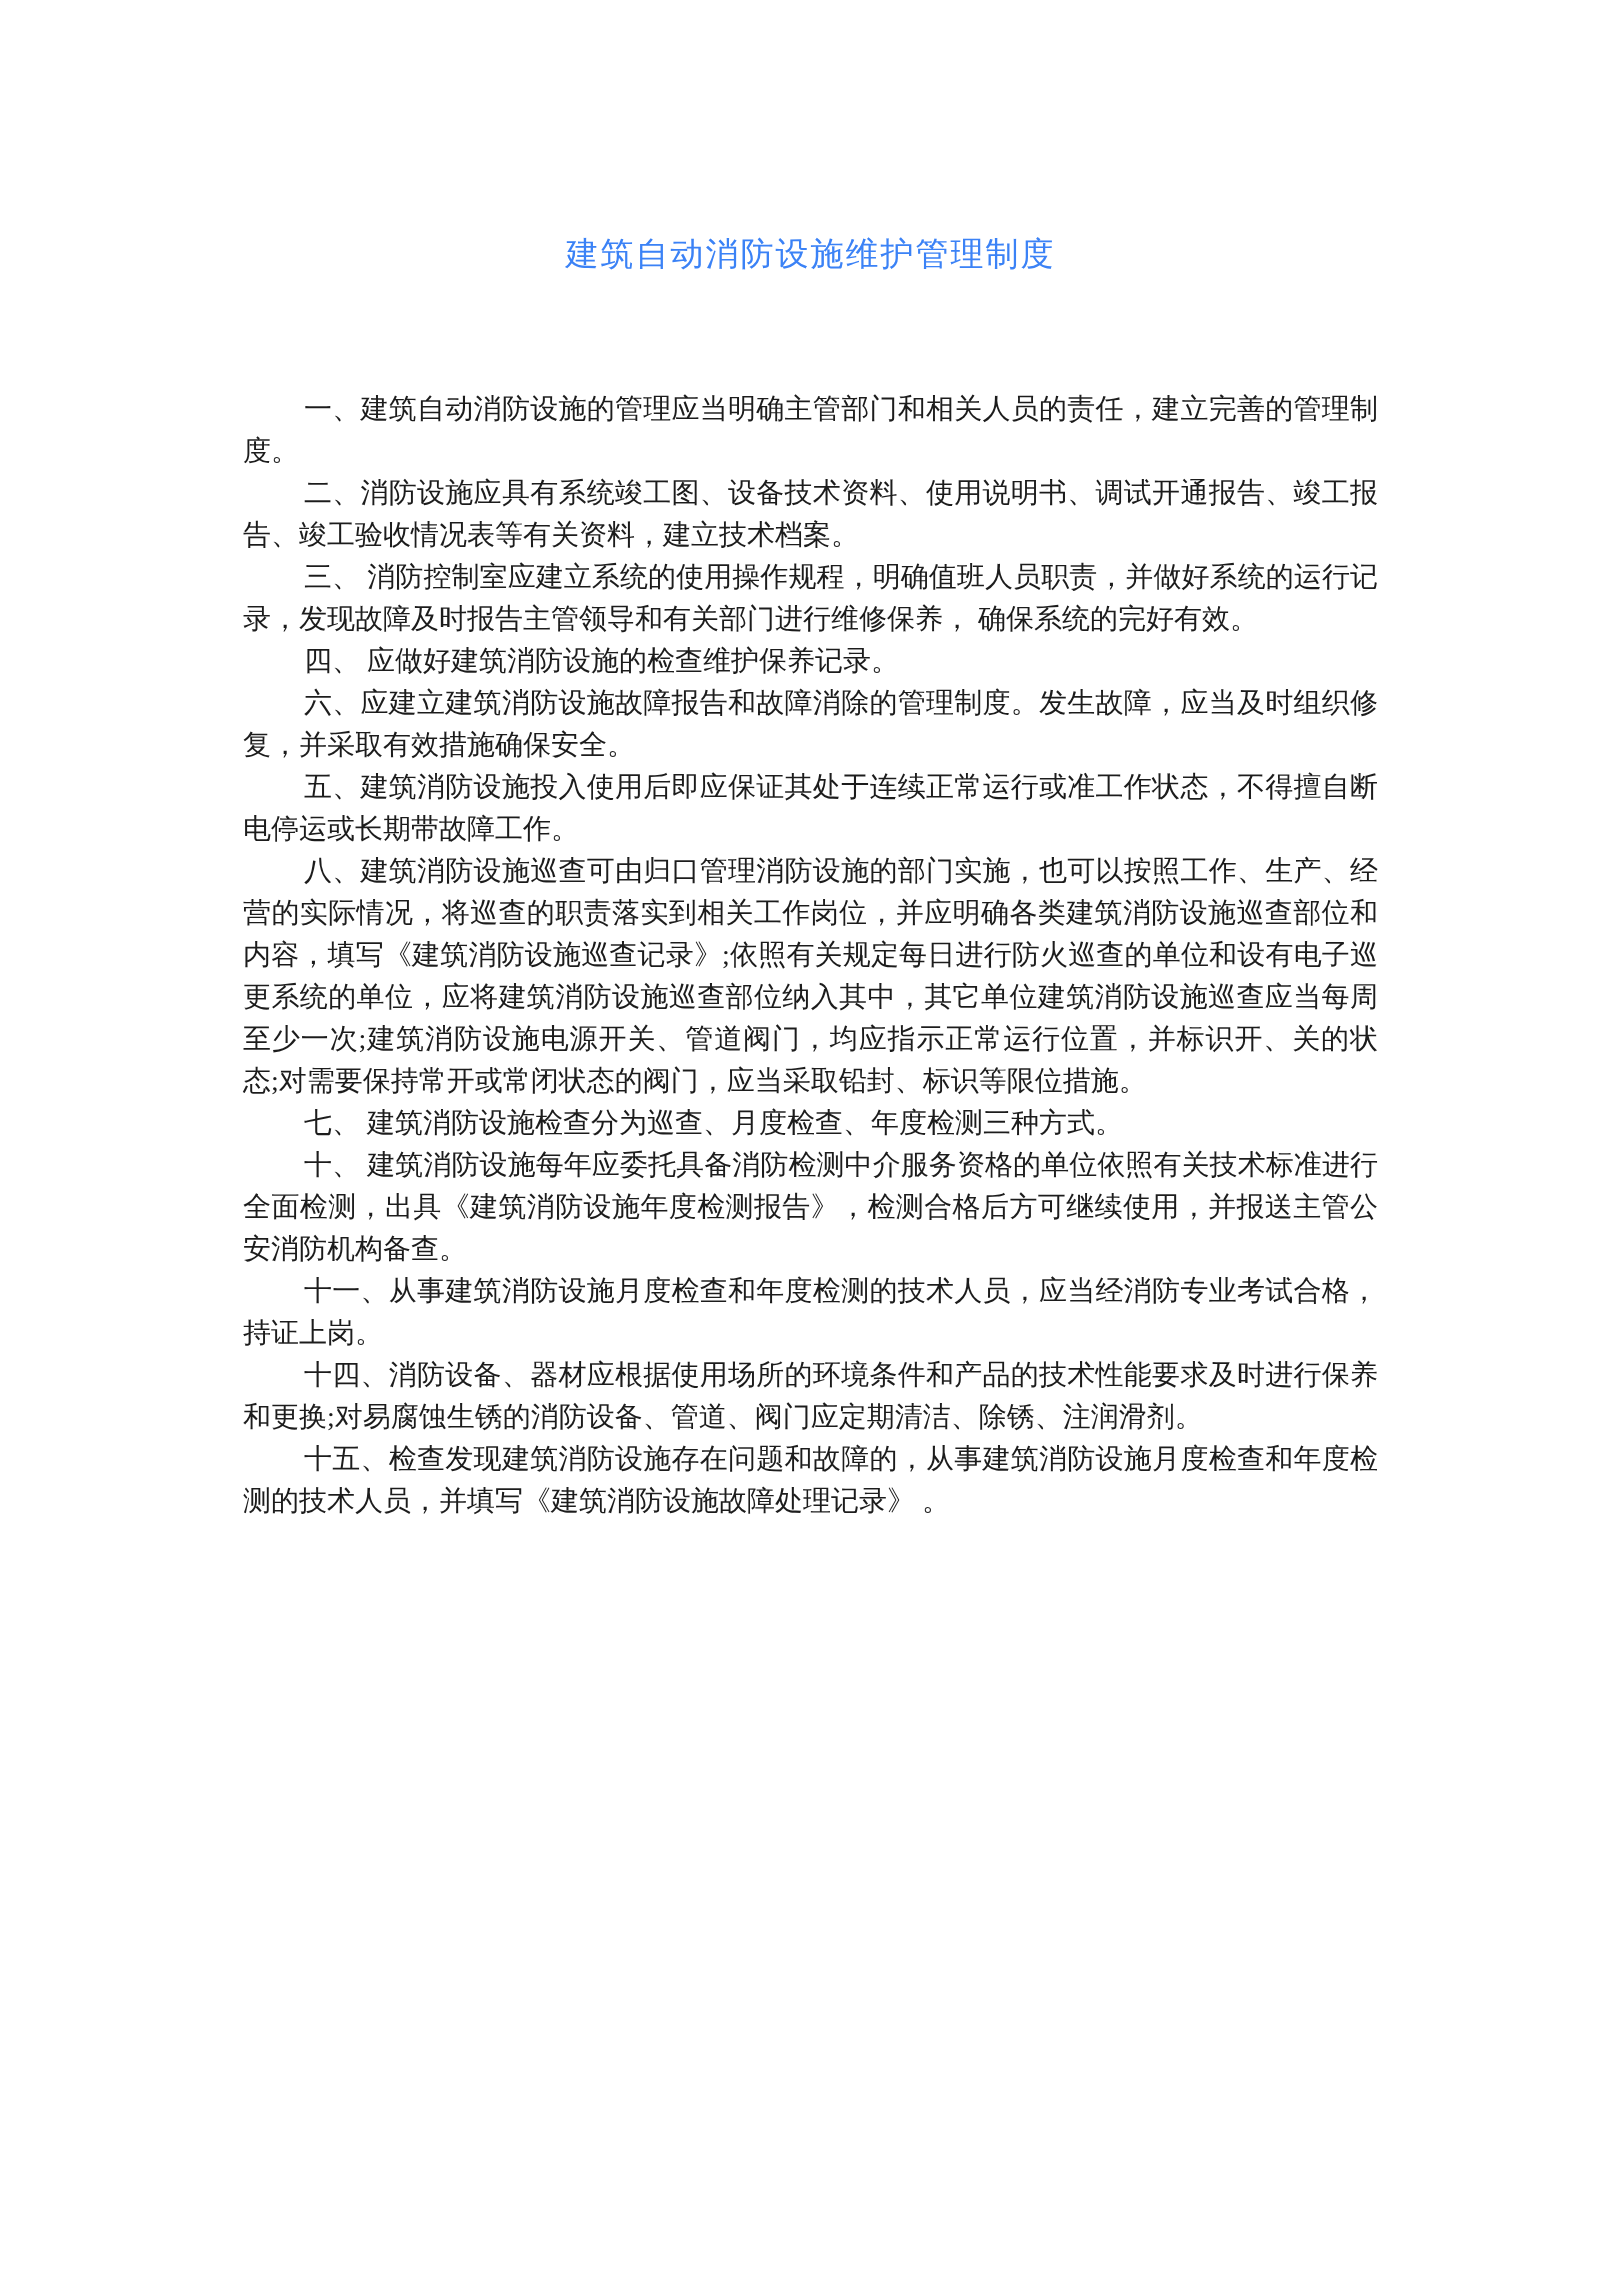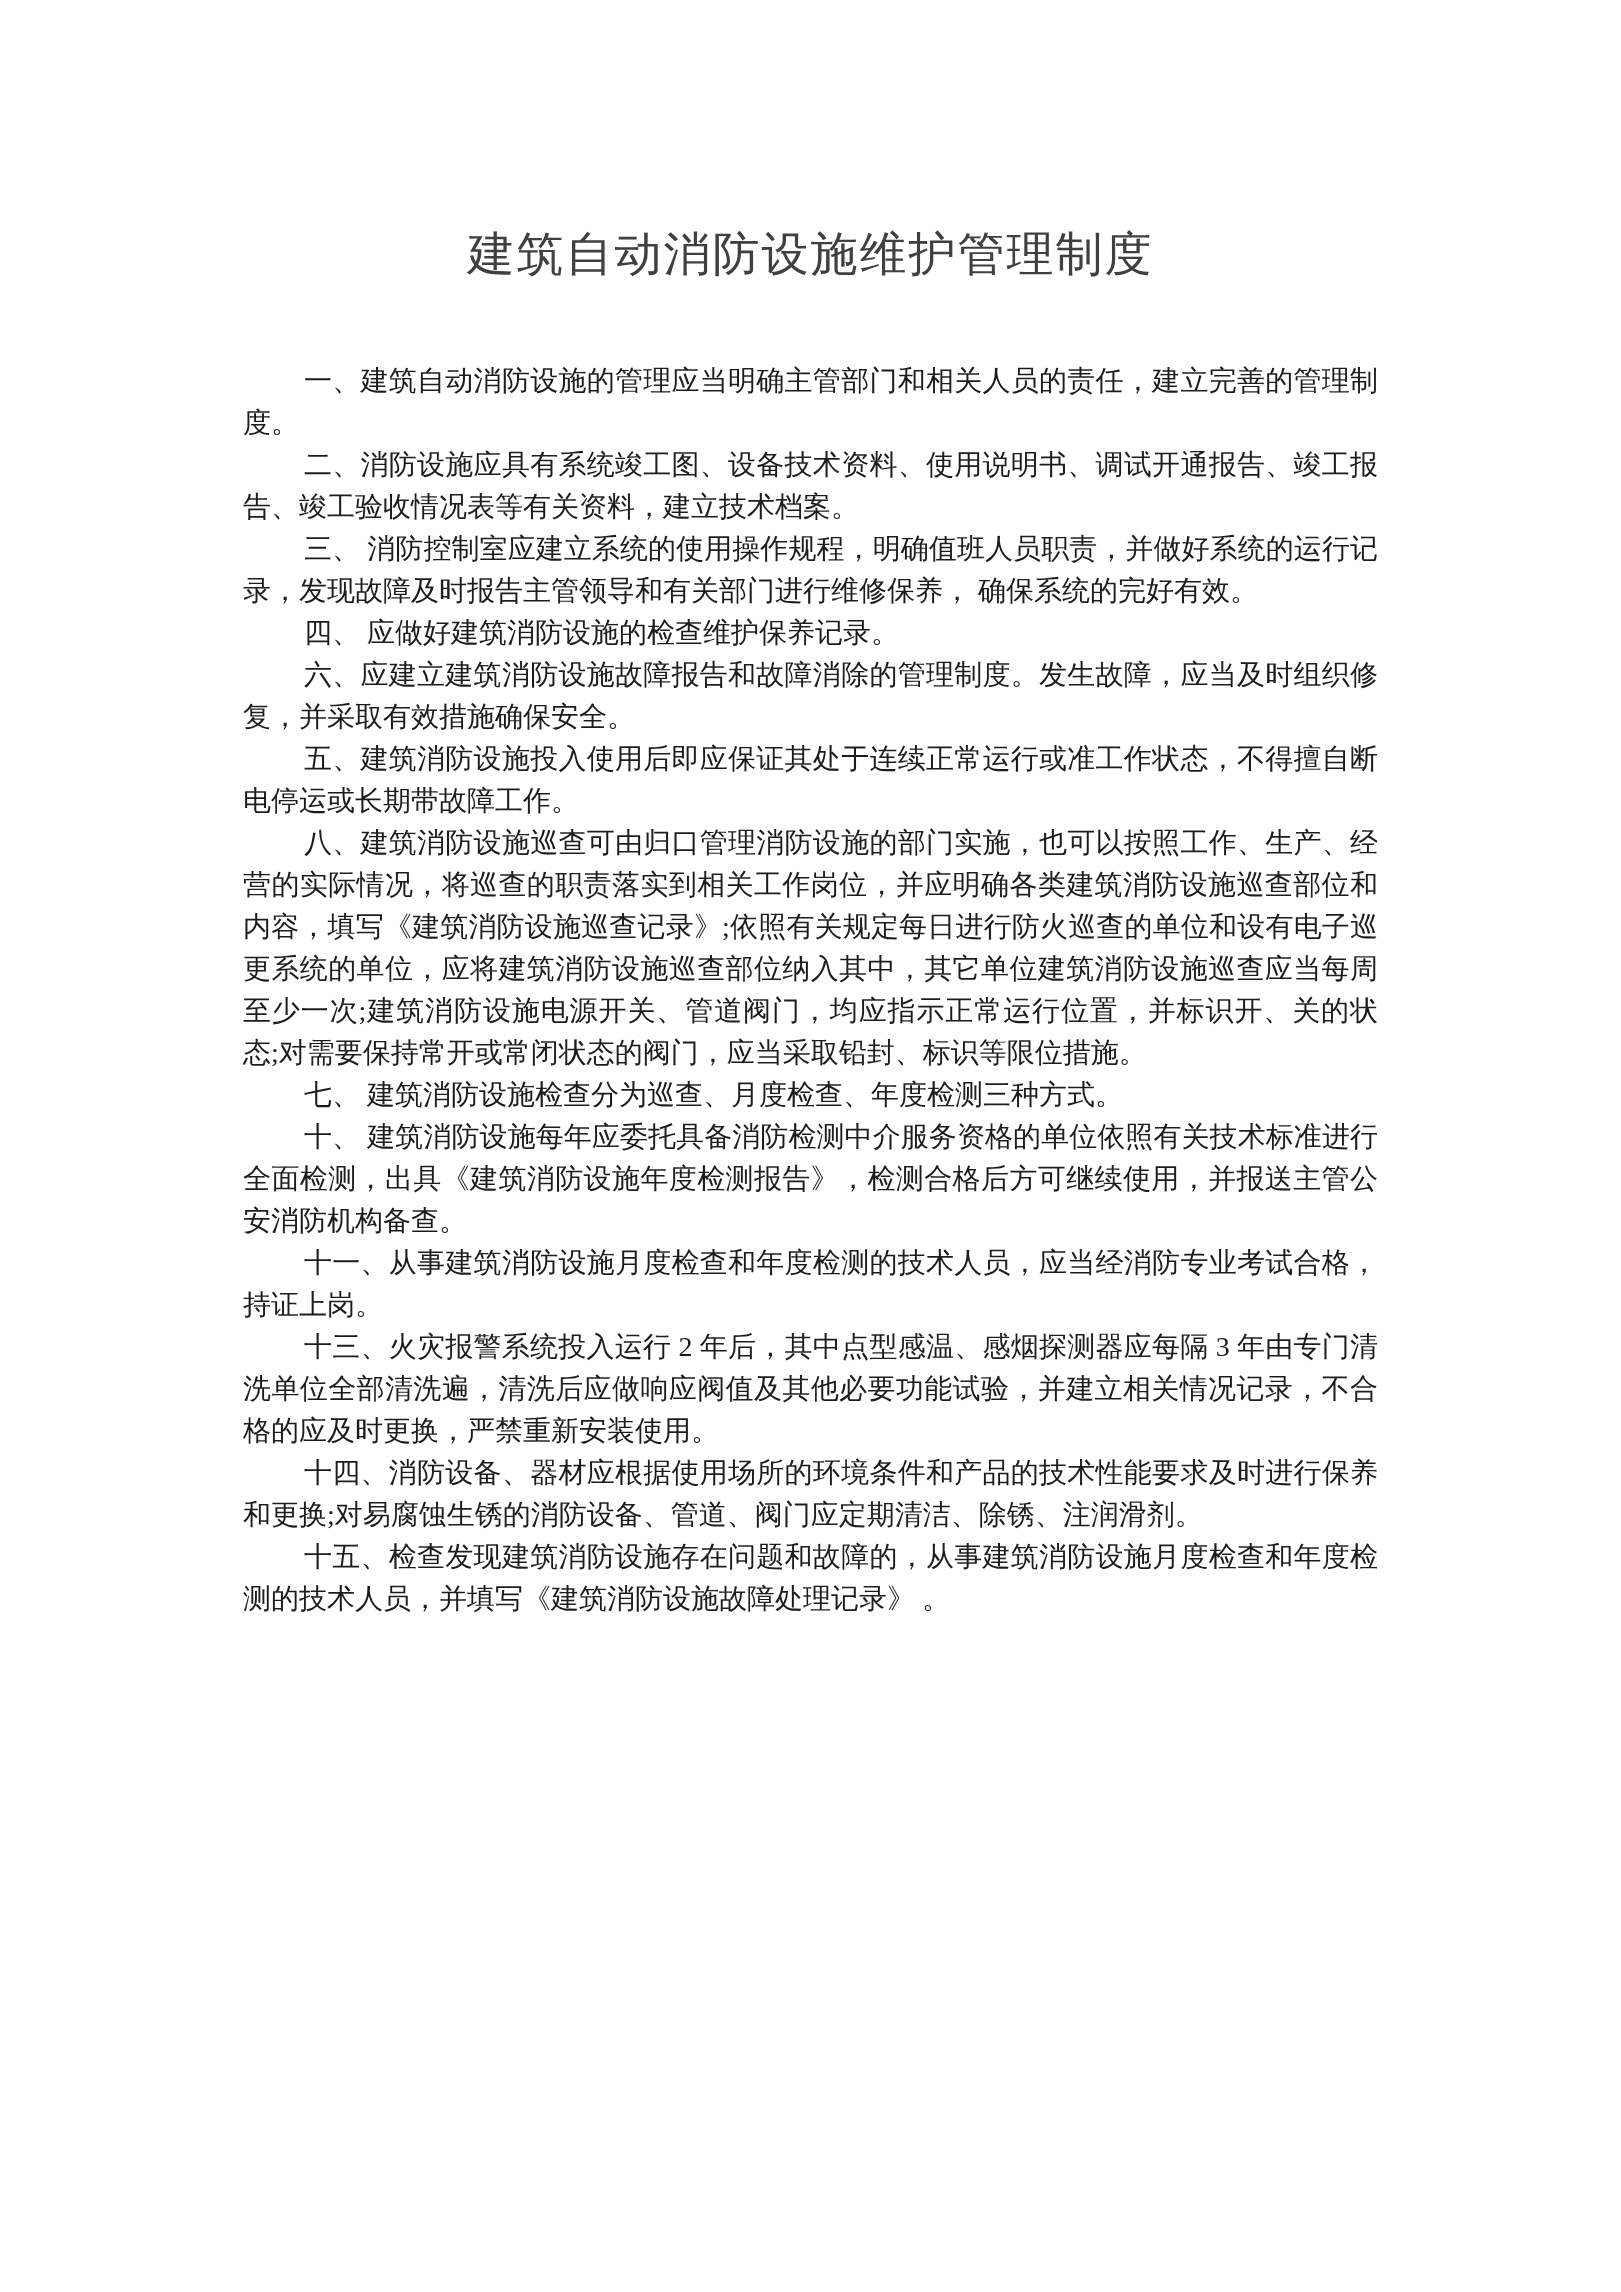--- a/index.html
+++ b/index.html
@@ -14,27 +14,27 @@
     color: #1c1c1c;
     overflow: hidden;
   }
   .page {
     width: 1621px;
     height: 2293px;
     background: #ffffff;
   }
   .doc-title {
     margin-top: 223px;
-    margin-bottom: 74px;
+    margin-bottom: 102px;
     text-align: center;
-    font-size: 47px;
+    font-size: 33px;
     font-weight: 400;
     letter-spacing: 2px;
     line-height: 63px;
-    color: #404040;
+    color: #3b82f6;
     white-space: nowrap;
   }
   .doc-body {
     padding-left: 243px;
     padding-right: 243px;
     margin-top: 21px;
   }
   .doc-body p {
     font-size: 28px;
     line-height: 42px;
@@ -55,18 +55,17 @@
     <p>一、建筑自动消防设施的管理应当明确主管部门和相关人员的责任，建立完善的管理制度。</p>
     <p>二、消防设施应具有系统竣工图、设备技术资料、使用说明书、调试开通报告、竣工报告、竣工验收情况表等有关资料，建立技术档案。</p>
     <p>三、 消防控制室应建立系统的使用操作规程，明确值班人员职责，并做好系统的运行记录，发现故障及时报告主管领导和有关部门进行维修保养， 确保系统的完好有效。</p>
     <p>四、 应做好建筑消防设施的检查维护保养记录。</p>
     <p>六、应建立建筑消防设施故障报告和故障消除的管理制度。发生故障，应当及时组织修复，并采取有效措施确保安全。</p>
     <p>五、建筑消防设施投入使用后即应保证其处于连续正常运行或准工作状态，不得擅自断电停运或长期带故障工作。</p>
     <p>八、建筑消防设施巡查可由归口管理消防设施的部门实施，也可以按照工作、生产、经营的实际情况，将巡查的职责落实到相关工作岗位，并应明确各类建筑消防设施巡查部位和内容，填写《建筑消防设施巡查记录》;依照有关规定每日进行防火巡查的单位和设有电子巡更系统的单位，应将建筑消防设施巡查部位纳入其中，其它单位建筑消防设施巡查应当每周至少一次;建筑消防设施电源开关、管道阀门，均应指示正常运行位置，并标识开、关的状态;对需要保持常开或常闭状态的阀门，应当采取铅封、标识等限位措施。</p>
     <p>七、 建筑消防设施检查分为巡查、月度检查、年度检测三种方式。</p>
     <p>十、 建筑消防设施每年应委托具备消防检测中介服务资格的单位依照有关技术标准进行全面检测，出具《建筑消防设施年度检测报告》，检测合格后方可继续使用，并报送主管公安消防机构备查。</p>
     <p>十一、从事建筑消防设施月度检查和年度检测的技术人员，应当经消防专业考试合格，持证上岗。</p>
-    <p>十三、火灾报警系统投入运行 2 年后，其中点型感温、感烟探测器应每隔 3 年由专门清洗单位全部清洗遍，清洗后应做响应阀值及其他必要功能试验，并建立相关情况记录，不合格的应及时更换，严禁重新安装使用。</p>
     <p>十四、消防设备、器材应根据使用场所的环境条件和产品的技术性能要求及时进行保养和更换;对易腐蚀生锈的消防设备、管道、阀门应定期清洁、除锈、注润滑剂。</p>
     <p>十五、检查发现建筑消防设施存在问题和故障的，从事建筑消防设施月度检查和年度检测的技术人员，并填写《建筑消防设施故障处理记录》 。</p>
   </div>
 </div>
 
 
 </body></html>

